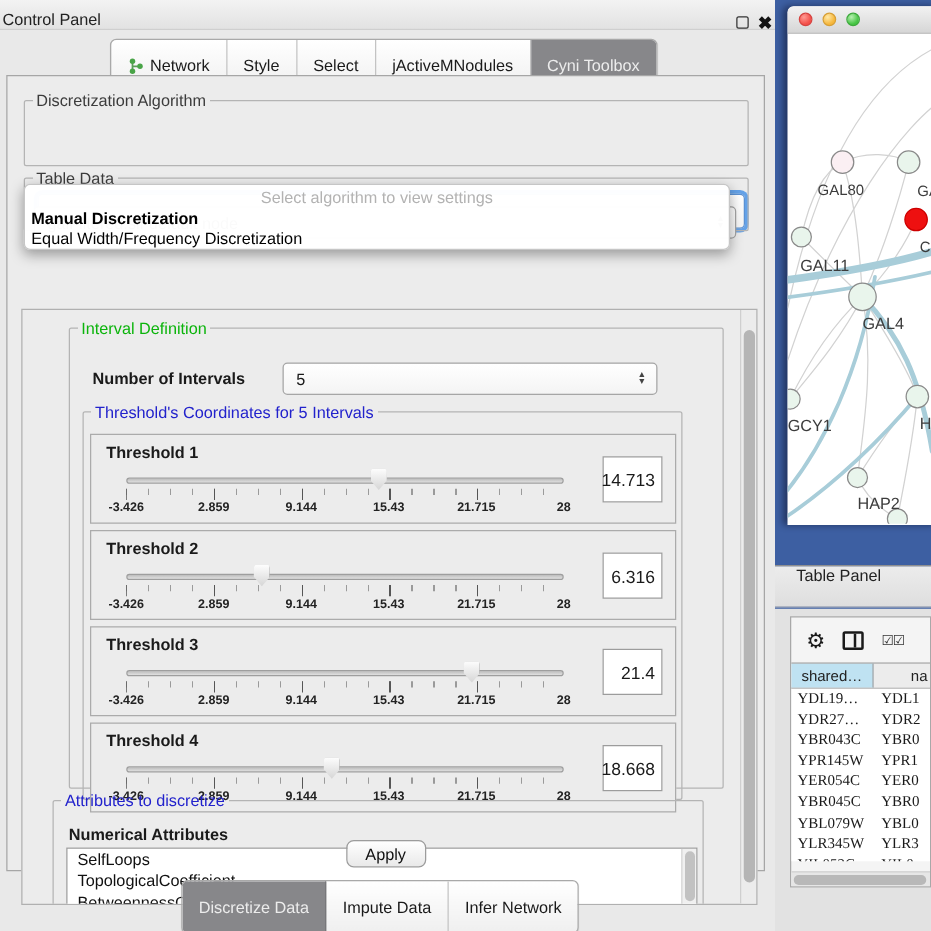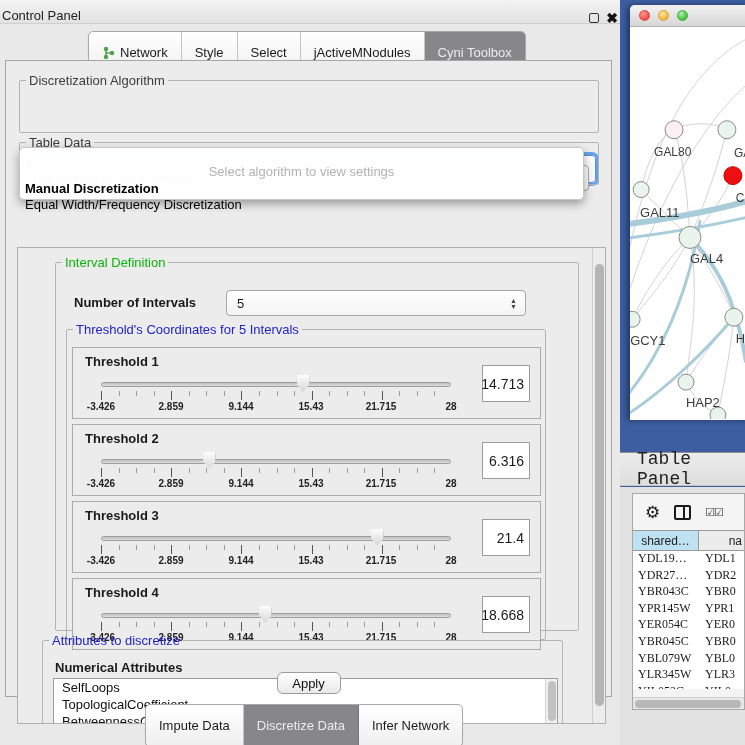--- a/index.html
+++ b/index.html
@@ -47,21 +47,21 @@
   .combo .spin { position:absolute; right:8px; top:50%; transform:translateY(-50%);
     display:flex; flex-direction:column; line-height:5px; font-size:7px; color:#444; gap:1px; }
 
   
   #algo-combo { left:24px; top:94px; width:566px; height:28px;
     box-shadow:0 0 0 3px #64a2e8; border-color:#5b92d4; }
 
   
   .popup { position:absolute; left:13px; top:86px; width:565px; height:53px;
     background:rgba(255,255,255,0.98); border:1px solid #c6c6c6; border-radius:5px;
-    box-shadow:0 4px 10px rgba(0,0,0,0.35); z-index:20; padding-top:16px; }
+    box-shadow:0 4px 10px rgba(0,0,0,0.35); z-index:20; padding-top:2px; }
   .popup .prompt { text-align:center; color:#b2b2b2; font-size:13px; height:17px; line-height:16px; }
   .popup .item { padding-left:5px; font-size:13px; height:16px; line-height:16px; color:#000; }
   .popup .item.bold { font-weight:bold; }
 
   
   .scrollpane { position:absolute; left:11px; top:186px; width:589px; height:477px;
     border:1px solid #b0b0b0; background:#ececec; overflow:hidden; }
   .vscroll { position:absolute; right:0; top:0; width:13px; height:100%;
     background:#ececec; border-left:1px solid #cfcfcf; }
   .vscroll .thumb { position:absolute; left:2px; top:16px; width:9px; height:442px;
@@ -121,21 +121,21 @@
     display:flex; align-items:center; padding-left:9px; gap:8px; }
   .light { width:11px; height:11px; border-radius:50%; }
   .light.red    { background:radial-gradient(circle at 35% 30%, #ff9a93, #f4504a 65%); border:1px solid #d64441; }
   .light.yellow { background:radial-gradient(circle at 35% 30%, #ffe9a8, #f6b73c 65%); border:1px solid #d79f35; }
   .light.green  { background:radial-gradient(circle at 35% 30%, #b7f0b0, #46c544 65%); border:1px solid #3daa3c; }
   .net-canvas { width:115px; height:392px; display:block; }
 
   
   .table-panel-bar { position:absolute; left:0; top:452px; width:125px; height:34px;
     background:linear-gradient(#ececec,#dedede); border-top:1px solid #8f8f8f; border-bottom:1px solid #c6c6c6;
-    display:flex; align-items:center; padding-left:17px; font-size:18px; color:#222;font-family:Liberation Mono, monospace; }
+    display:flex; padding-left:17px; font-size:13px; color:#222; }
   .table-panel-body { position:absolute; left:0; top:487px; width:125px; height:258px; background:#e2e2e2; }
   .table-box { position:absolute; left:12px; top:6px; width:113px; height:217px;
     background:#f4f4f4; border:1px solid #a8a8a8; overflow:hidden; }
   .tb-toolbar { height:36px; display:flex; align-items:center; padding-left:12px; gap:14px; }
   .gear-glyph { font-size:17px; color:#1a1a1a; line-height:17px; }
   .columns-glyph { width:17px; height:15px; border:2px solid #1a1a1a; border-radius:2px; position:relative; }
   .columns-glyph::after { content:""; position:absolute; left:50%; top:0; width:2px; height:100%; background:#1a1a1a; }
   .checks-glyph { font-size:11px; color:#333; letter-spacing:-1px; }
   .tb-header { display:flex; height:21px; border-top:1px solid #9a9a9a; border-bottom:1px solid #9a9a9a; }
   .tb-header .h1 { width:66px; background:#bfe2f2; border-right:1px solid #9a9a9a;
@@ -331,25 +331,25 @@
 
       <div class="vscroll">
           <div class="thumb"></div>
         </div>
     </div>
 
     <div class="apply-btn">Apply</div>
   </div>
 
   <div id="bottom-tabs" class="tabbar">
-    <div class="tab">
-      <span>Impute Data</span>
-    </div>
     <div class="tab selected">
       <span>Discretize Data</span>
+    </div>
+    <div class="tab">
+      <span>Impute Data</span>
     </div>
     <div class="tab">
       <span>Infer Network</span>
     </div>
   </div>
 </div>
 
 <div id="right-area">
 
   <div class="net-window">

